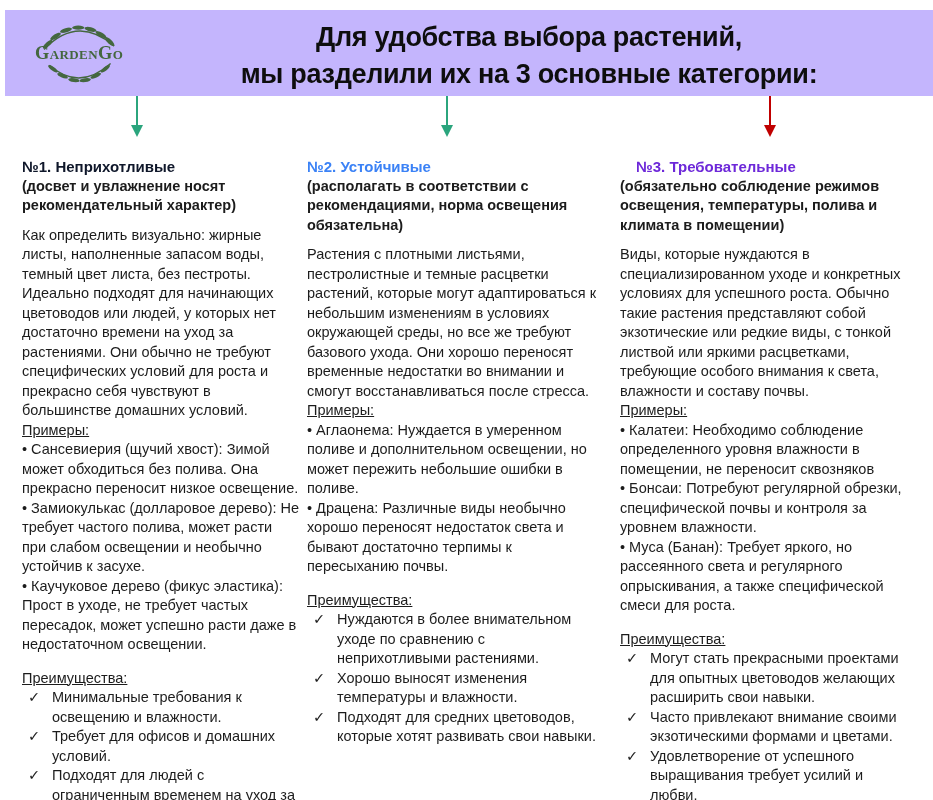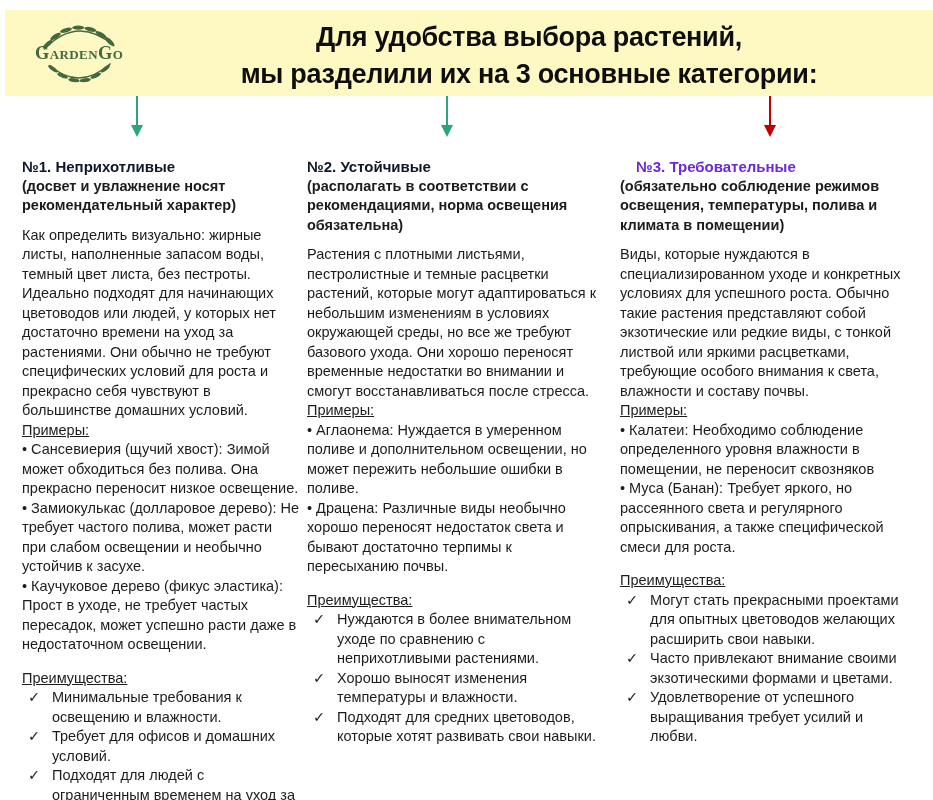--- a/index.html
+++ b/index.html
@@ -47,21 +47,21 @@
   .example::before{content:"\2022\00a0";}
   .advantage{margin:0;position:relative;padding-left:30px;}
   .advantage::before{
     content:"\2713";position:absolute;left:6px;top:0;
     font-family:"DejaVu Sans",sans-serif;
   }
 </style>
 </head>
 <body>
 
-<header class="header" style="background-color: #fef9c3;">
+<header class="header" style="background-color: #c4b5fd;">
   <div class="logo" style="color: rgb(68, 103, 63);">
     <svg viewBox="0 0 130 96">
       <g fill="none" stroke="currentColor" stroke-width="1.6">
         <path d="M24,44 Q62,4 104,40"></path>
         <path d="M30,62 Q64,92 100,60"></path>
       </g>
       <g fill="currentColor">
         <ellipse rx="7" ry="2.4" transform="translate(28,38) rotate(-42)"></ellipse>
         <ellipse rx="7" ry="2.4" transform="translate(37,29) rotate(-32)"></ellipse>
         <ellipse rx="7" ry="2.4" transform="translate(49,22) rotate(-16)"></ellipse>
@@ -112,36 +112,37 @@
   <p class="example">Сансевиерия (щучий хвост): Зимой может обходиться без полива. Она прекрасно переносит низкое освещение.</p>
   <p class="example">Замиокулькас (долларовое дерево): Не требует частого полива, может расти при слабом освещении и необычно устойчив к засухе.</p>
   <p class="example">Каучуковое дерево (фикус эластика): Прост в уходе, не требует частых пересадок, может успешно расти даже в недостаточном освещении.</p>
   <p class="section-label advantages-label">Преимущества:</p>
   <p class="advantage">Минимальные требования к освещению и влажности.</p>
   <p class="advantage">Требует для офисов и домашних условий.</p>
   <p class="advantage">Подходят для людей с ограниченным временем на уход за растениями.</p>
 </article>
 
 <article class="column column-2">
-  <h3 class="col-heading" style="color: #0f172a;">№2. Устойчивые</h3>
+  <h3 class="col-heading" style="color: #3b82f6;">№2. Устойчивые</h3>
   <p class="subtitle">(располагать в соответствии с рекомендациями, норма освещения обязательна)</p>
   <p class="description">Растения с плотными листьями, пестролистные и темные расцветки растений, которые могут адаптироваться к небольшим изменениям в условиях окружающей среды, но все же требуют базового ухода. Они хорошо переносят временные недостатки во внимании и смогут восстанавливаться после стресса.</p>
   <p class="section-label">Примеры:</p>
   <p class="example">Аглаонема: Нуждается в умеренном поливе и дополнительном освещении, но может пережить небольшие ошибки в поливе.</p>
   <p class="example">Драцена: Различные виды необычно хорошо переносят недостаток света и бывают достаточно терпимы к пересыханию почвы.</p>
   <p class="section-label advantages-label">Преимущества:</p>
   <p class="advantage">Нуждаются в более внимательном уходе по сравнению с неприхотливыми растениями.</p>
   <p class="advantage">Хорошо выносят изменения температуры и влажности.</p>
   <p class="advantage">Подходят для средних цветоводов, которые хотят развивать свои навыки.</p>
 </article>
 
 <article class="column column-3">
   <h3 class="col-heading" style="color: #6d28d9; margin-left: 16px;">№3. Требовательные</h3>
   <p class="subtitle">(обязательно соблюдение режимов освещения, температуры, полива и климата в помещении)</p>
   <p class="description">Виды, которые нуждаются в специализированном уходе и конкретных условиях для успешного роста. Обычно такие растения представляют собой экзотические или редкие виды, с тонкой листвой или яркими расцветками, требующие особого внимания к света, влажности и составу почвы.</p>
   <p class="section-label">Примеры:</p>
   <p class="example">Калатеи: Необходимо соблюдение определенного уровня влажности в помещении, не переносит сквозняков</p>
+  <p class="example">Бонсаи: Потребуют регулярной обрезки, специфической почвы и контроля за уровнем влажности.</p>
   <p class="example">Муса (Банан): Требует яркого, но рассеянного света и регулярного опрыскивания, а также специфической смеси для роста.</p>
   <p class="section-label advantages-label">Преимущества:</p>
   <p class="advantage">Могут стать прекрасными проектами для опытных цветоводов желающих расширить свои навыки.</p>
   <p class="advantage">Часто привлекают внимание своими экзотическими формами и цветами.</p>
   <p class="advantage">Удовлетворение от успешного выращивания требует усилий и любви.</p>
 </article>
 
 </body></html>

